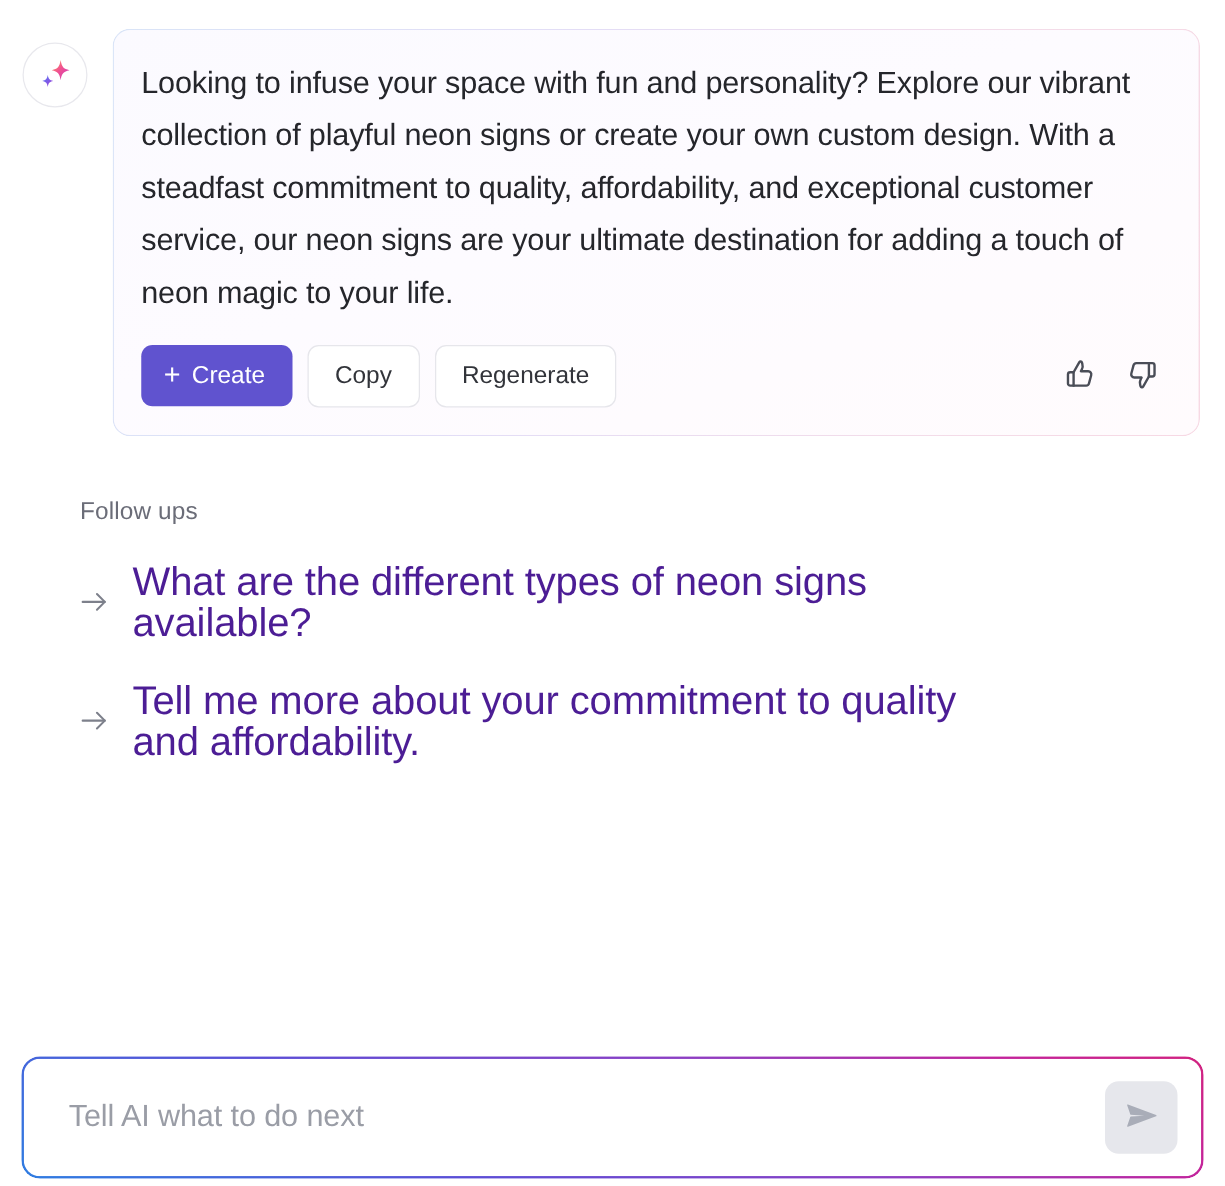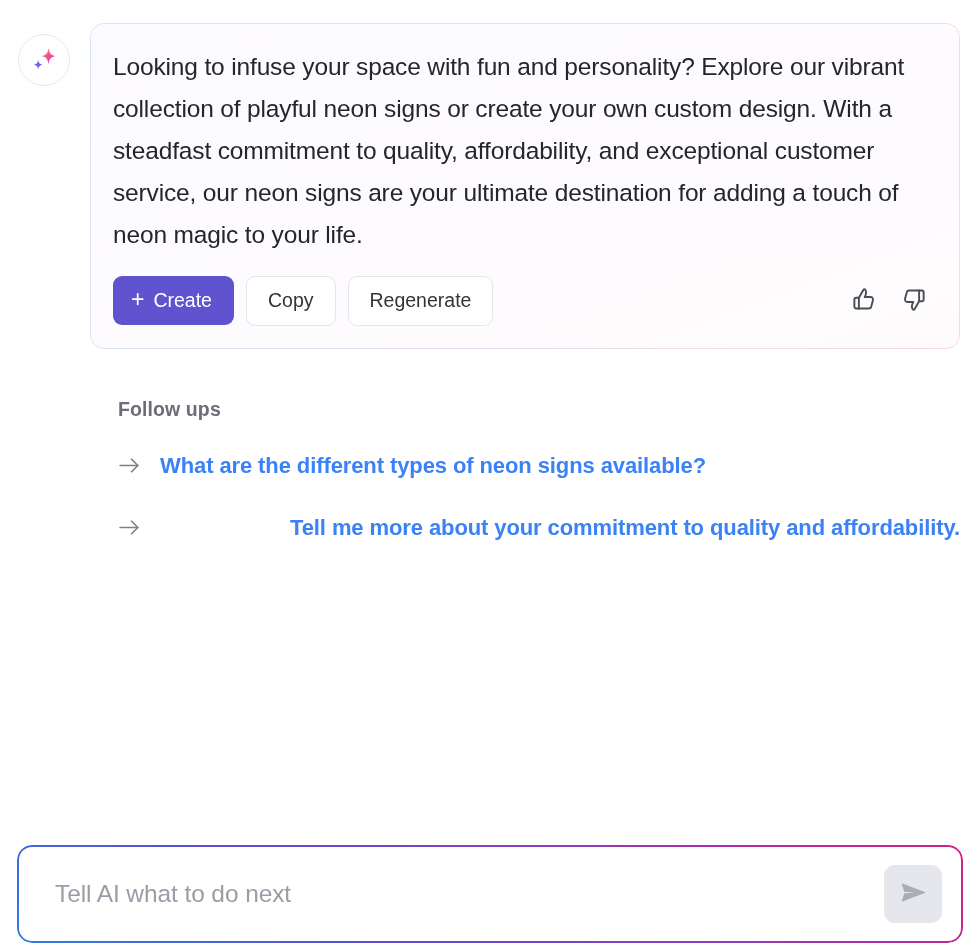--- a/index.html
+++ b/index.html
@@ -129,48 +129,47 @@
     border: none;
     padding: 0;
     cursor: pointer;
     display: flex;
     align-items: center;
     color: #4a4d57;
   }
 
   
   .followups {
-    padding: 49px 20px 0 116px;
-    font-weight: bold;
+    padding: 49px 20px 0 62px;
   }
   .followups-title {
     font-size: 19.5px;
     color: #6b6d78;
     margin: 0 0 28px 2px;
     letter-spacing: 0.1px;
   }
   .fu-item {
     display: flex;
     align-items: center;
     gap: 18px;
     margin-bottom: 29px;
     cursor: pointer;
   }
-  .fu-item:last-child { margin-bottom: 12px; justify-content: space-between; }
+  .fu-item:last-child { margin-bottom: 12px; }
   .fu-arrow {
     min-width: 26px;
     display: flex;
     align-items: center;
     justify-content: center;
     color: #7d808b;
   }
   .fu-text {
-    font-size: 22px;
+    font-size: 32px;
     line-height: 33px;
-    color: #3b82f6;
+    color: #4c1d95;
     letter-spacing: -0.1px;
     max-width: 680px;
   }
 
   
   .composer-wrap {
     position: absolute;
     left: 19px;
     right: 19px;
     bottom: 8px;

